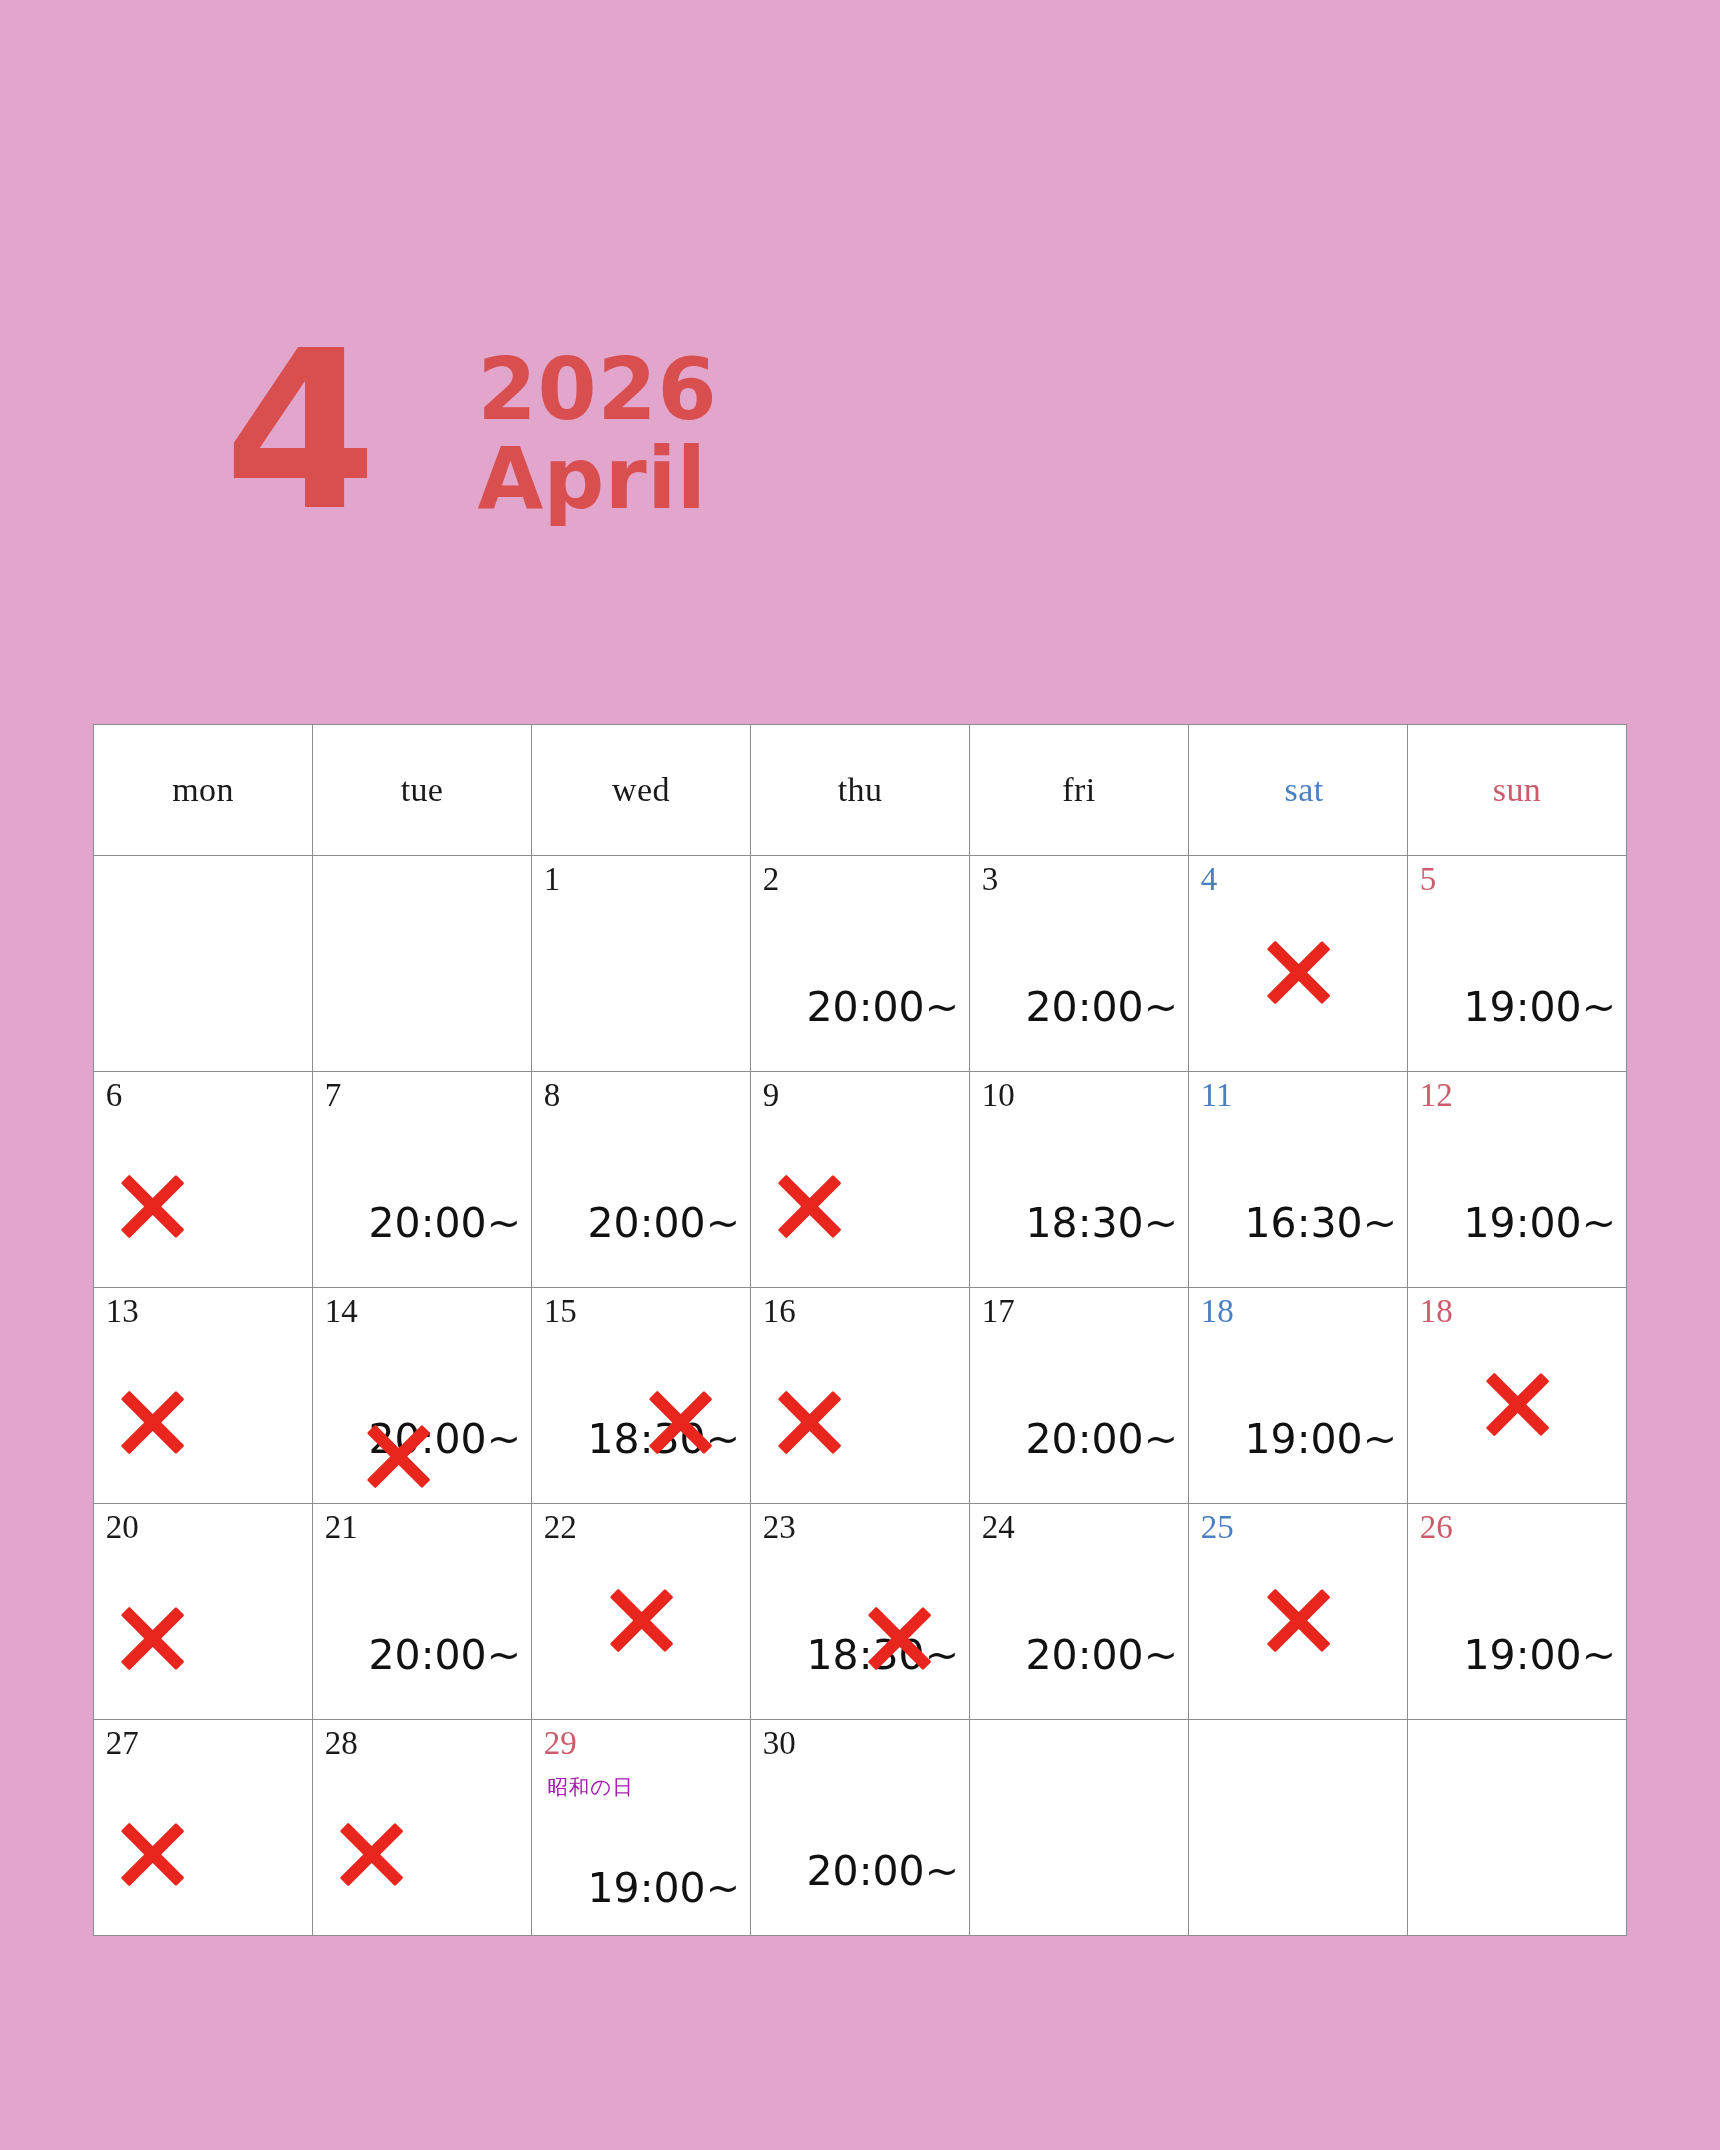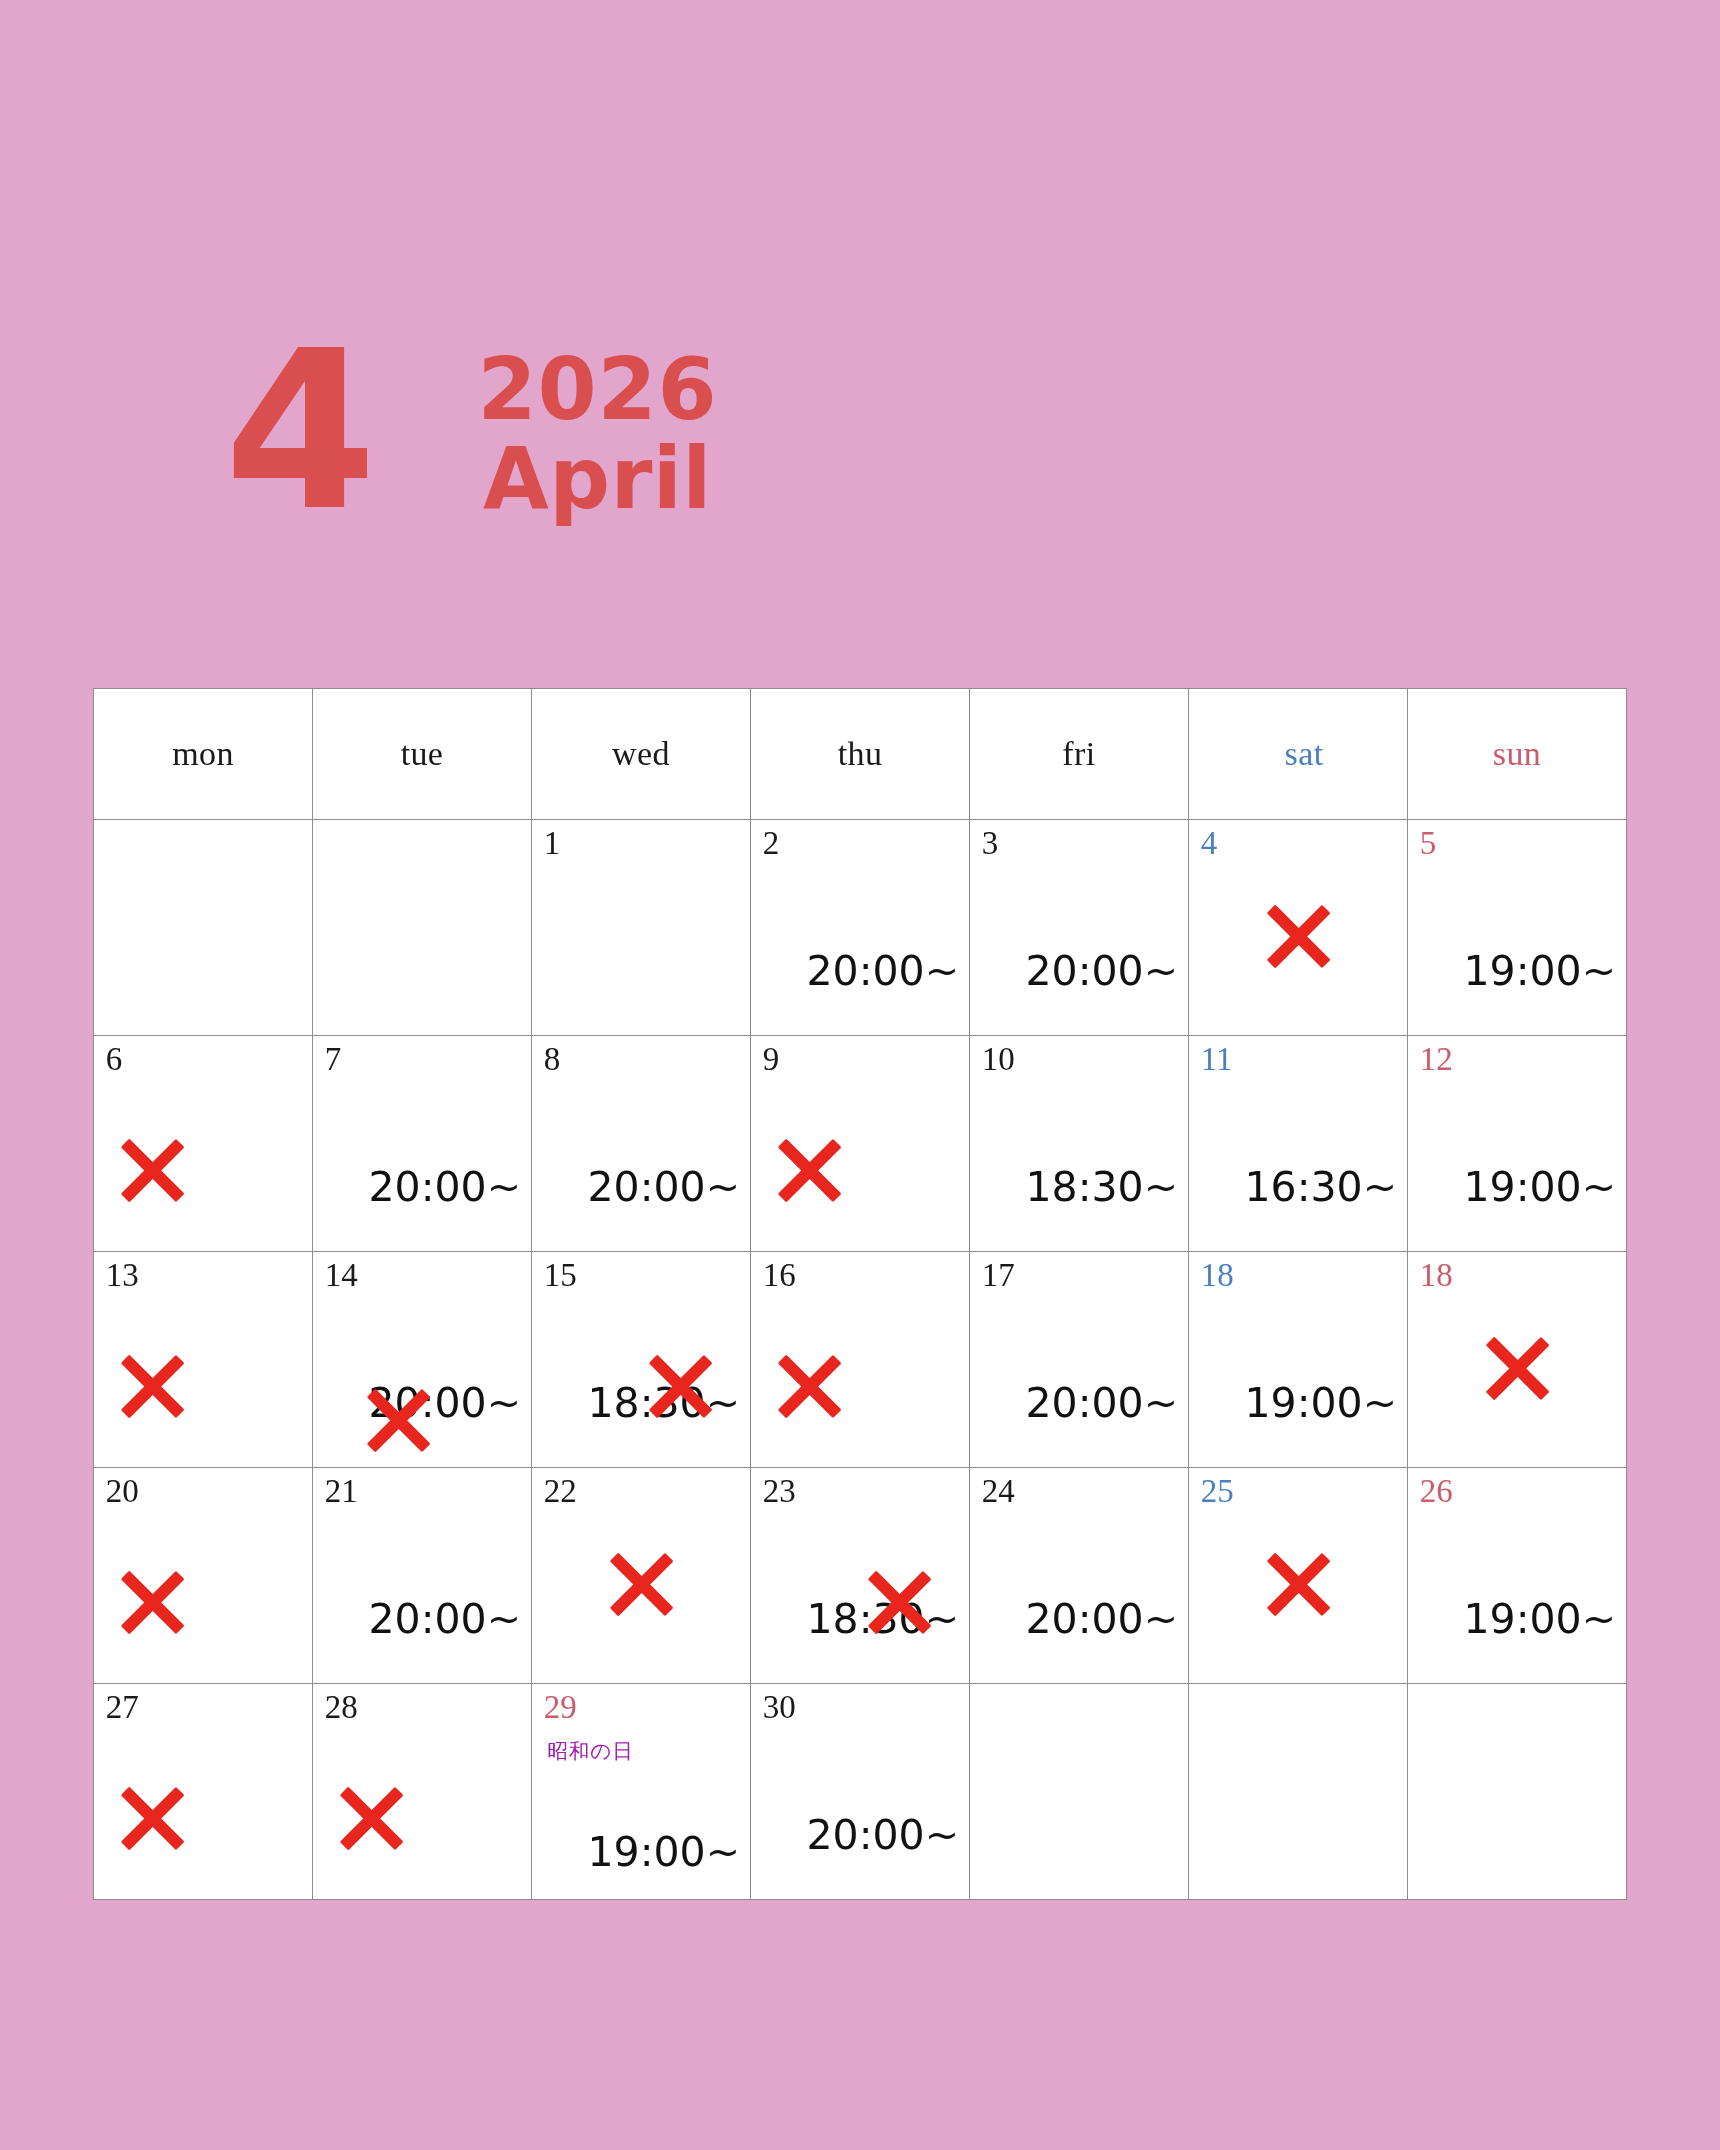--- a/index.html
+++ b/index.html
@@ -49,28 +49,27 @@
     color: #d94f4f;
     letter-spacing: 0.9px;
   }
   .month-name {
     font-family: "DejaVu Sans", sans-serif;
     font-weight: 700;
     font-size: 85px;
     line-height: 1.05;
     color: #d94f4f;
     letter-spacing: 0.4px;
-    text-align: center;
   }
 
   
   .calendar {
     position: absolute;
     left: 93px;
-    top: 688px;
+    top: 724px;
     width: 1534px;
     border-collapse: collapse;
     table-layout: fixed;
     background: #ffffff;
   }
   .calendar th, .calendar td {
     border: 1.3px solid #8d8d8d;
     padding: 0;
     vertical-align: top;
   }

